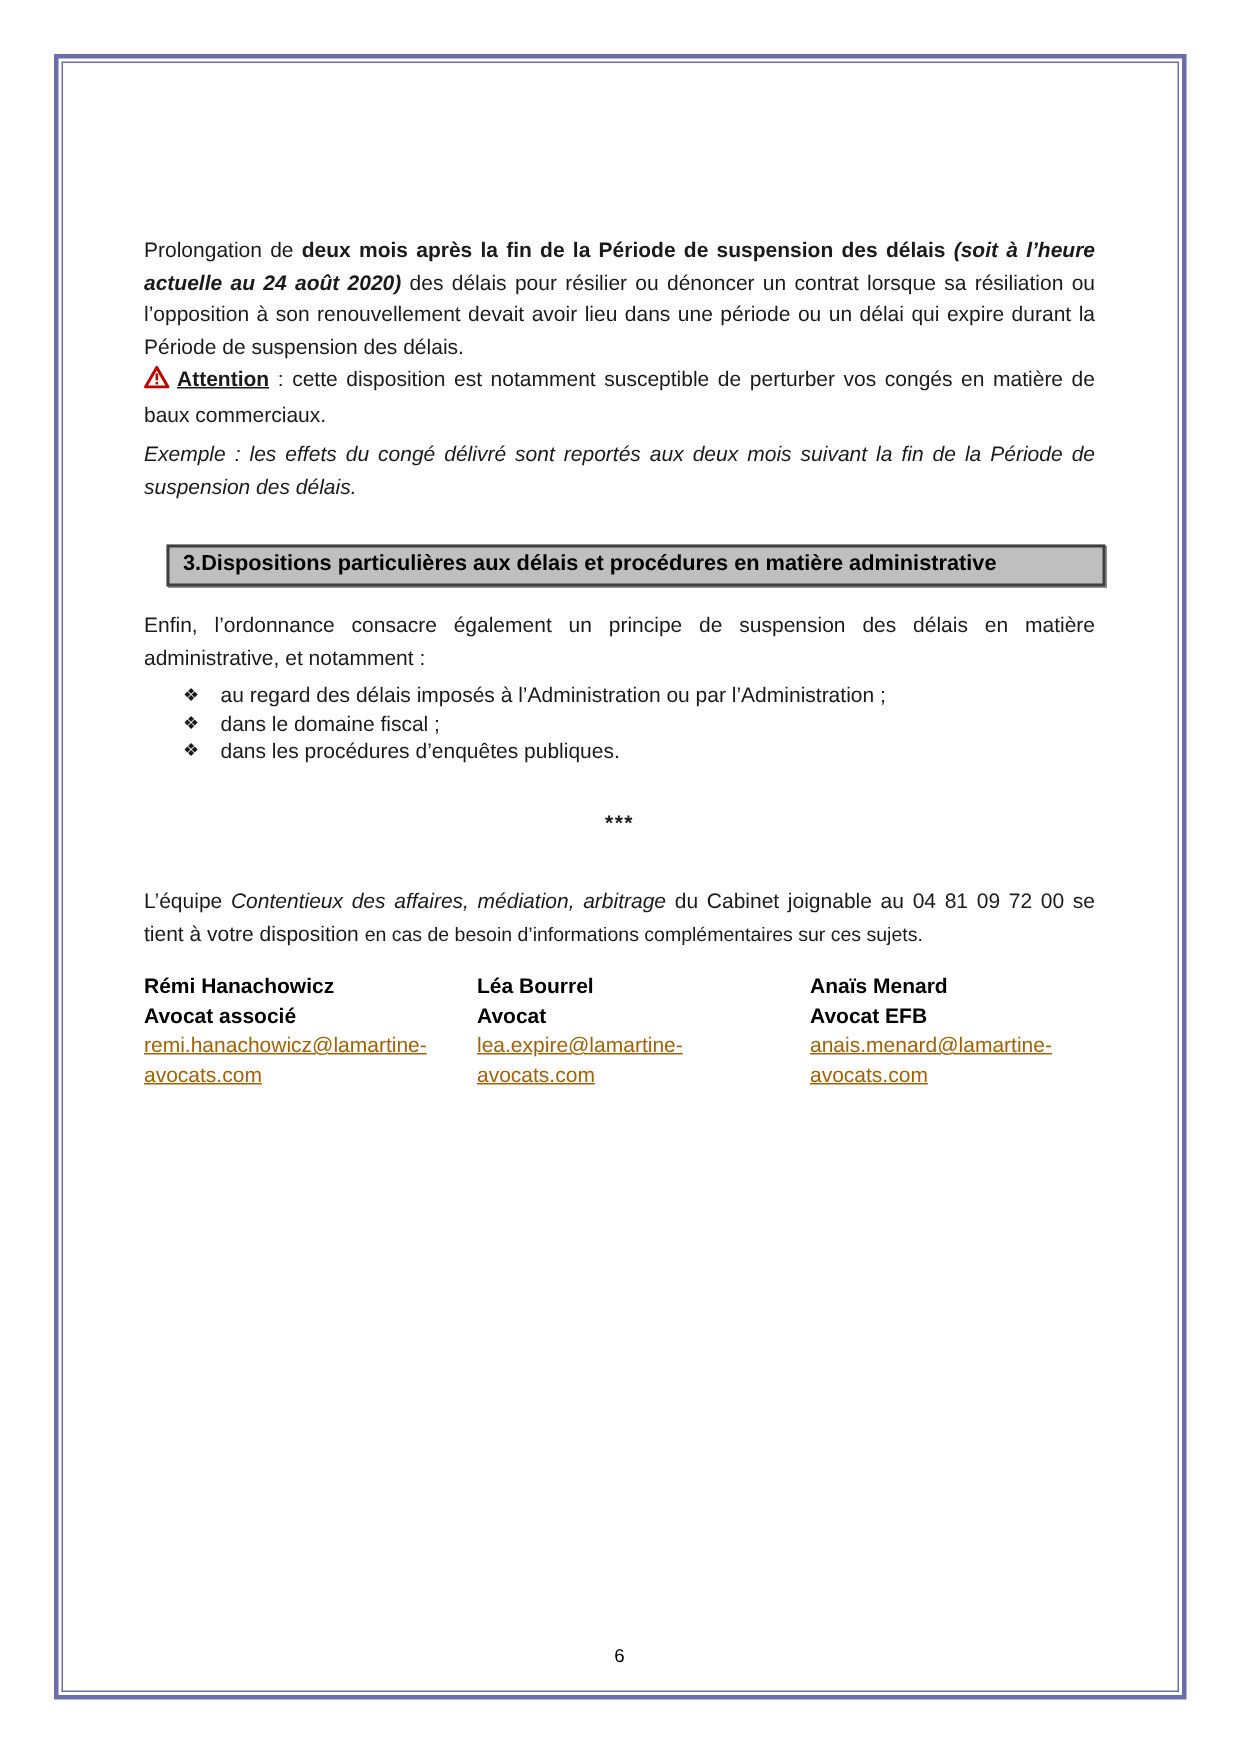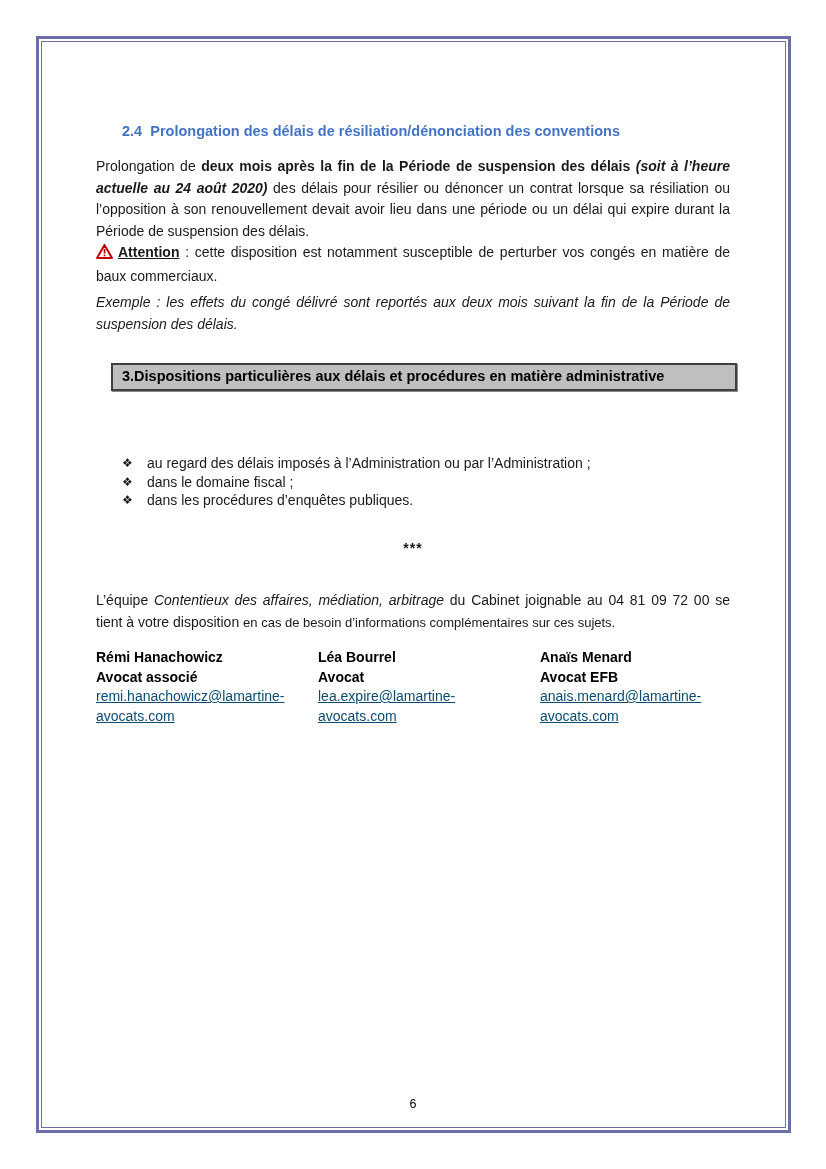--- a/index.html
+++ b/index.html
@@ -64,57 +64,54 @@
   .closing-para { top: 590px; }
   .closing-small { font-size: 13px; }
 
   .contacts { top: 648px; display: flex; line-height: 19.5px; }
   .contact-card { flex: 0 0 auto; }
   .card-1 { width: 222px; }
   .card-2 { width: 222px; padding-right: 60px; }
   .card-3 { width: 190px; }
   .contact-name, .contact-title { font-weight: bold; color: #000000; }
   .contact-email a, .contact-email {
-    color: #0c4a6e; text-decoration: underline; word-wrap: break-word;
+    color: #a16207; text-decoration: underline; word-wrap: break-word;
   }
 
   .page-number {
     position: absolute; left: 0; top: 1097px; width: 826px;
     text-align: center; font-size: 12.5px; color: #000;
   }
 </style>
 </head>
 <body>
 
 <div class="frame-outer">
   <div class="frame-inner"></div>
 </div>
 
 <div class="content">
 
-  <div class="abs h24">
-    <span>2.4</span>&nbsp;
-    <span>Prolongation des délais de résiliation/dénonciation des conventions</span>
-  </div>
 
   <p class="abs just para1"><span>Prolongation de </span><span class="b">deux mois après la fin de la Période de suspension des délais </span><span class="bi">(soit à l’heure actuelle au 24 août 2020)</span><span> des délais pour résilier ou dénoncer un contrat lorsque sa résiliation ou l’opposition à son renouvellement devait avoir lieu dans une période ou un délai qui expire durant la Période de suspension des délais.</span></p>
 
   <p class="abs just attention-para"><span class="warn-icon"><svg width="17" height="15" viewBox="0 0 17 15">
           <path d="M8.5 1 L16 14 L1 14 Z" fill="#ffffff" stroke="#c00000" stroke-width="2" stroke-linejoin="round"></path>
           <rect x="7.7" y="5" width="1.7" height="4.6" fill="#c00000"></rect>
           <rect x="7.7" y="10.6" width="1.7" height="1.7" fill="#c00000"></rect>
         </svg></span><span class="attention-label">Attention</span><span> : cette disposition est notamment susceptible de perturber vos congés en matière de baux commerciaux.</span></p>
 
   <p class="abs just exemple-para">Exemple : les effets du congé délivré sont reportés aux deux mois suivant la fin de la Période de suspension des délais.</p>
 
   <div class="abs sec3-box">
     <span class="sec3-num">3.</span>
     <span class="sec3-title">Dispositions particulières aux délais et procédures en matière administrative</span>
   </div>
 
+  <p class="abs just enfin-para">Enfin, l’ordonnance consacre également un principe de suspension des délais en matière administrative, et notamment :</p>
 
   <div class="abs bullet-list">
     <div class="bullet-item">
       <span class="bullet-glyph">❖</span>
       <span>au regard des délais imposés à l’Administration ou par l’Administration ;</span>
     </div>
     <div class="bullet-item">
       <span class="bullet-glyph">❖</span>
       <span>dans le domaine fiscal ;</span>
     </div>

